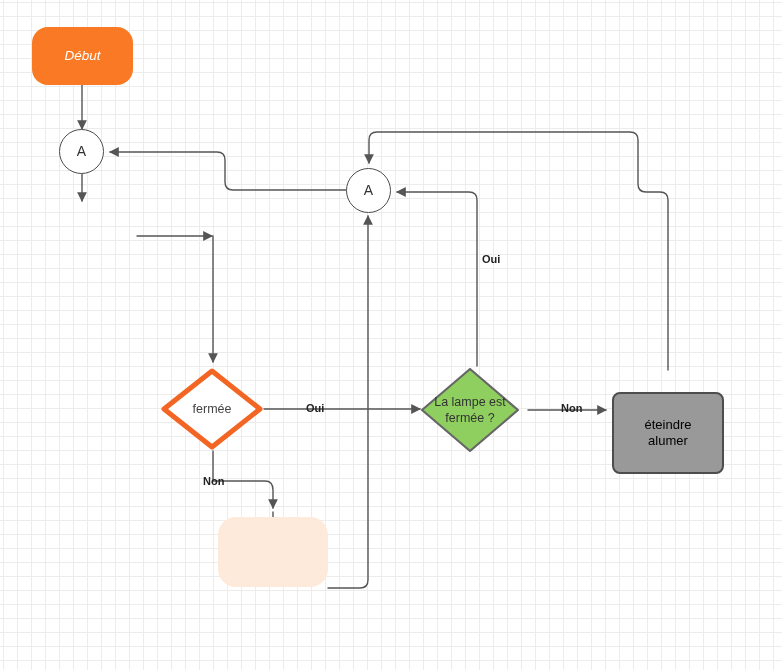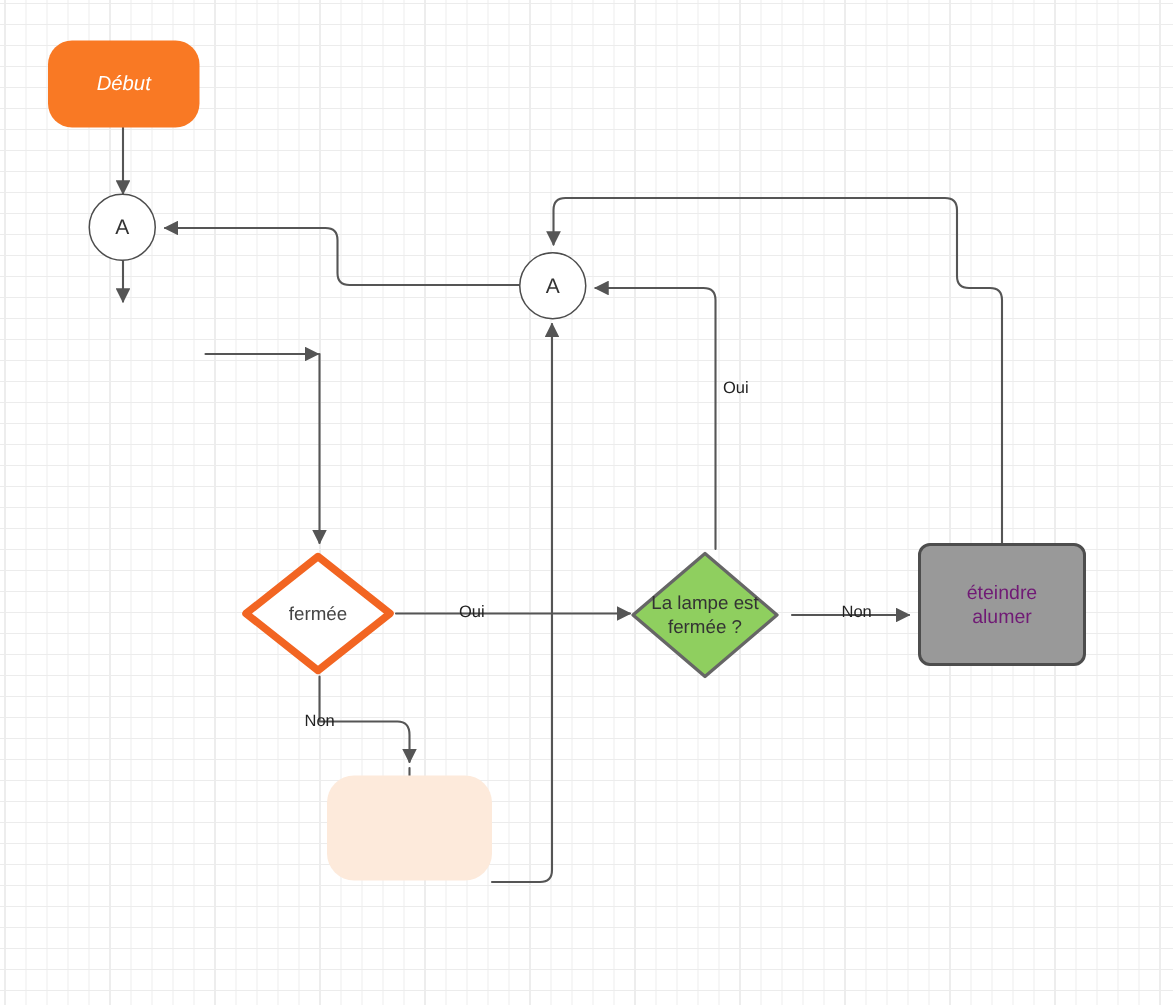--- a/index.html
+++ b/index.html
@@ -101,26 +101,26 @@
     font-size: 12.5px;
     color: #333333;
     line-height: 1.3;
   }
   .d-fermee { left: 160px; top: 367px; width: 104px; height: 84px; }
   .d-fermee .diamond-label { color: #444444; }
   .d-lampe  { left: 419px; top: 366px; width: 102px; height: 88px; }
 
   
   .n-gray {
-    left: 612px; top: 362px;
+    left: 612px; top: 392px;
     width: 112px; height: 82px;
     background: #999999;
     border: 2px solid #4d4d4d;
     border-radius: 8px;
-    color: #701a75;
+    color: #000000;
     font-size: 13px;
   }
   .n-ghost {
     left: 218px; top: 517px;
     width: 110px; height: 70px;
     background: #fdeadb;
     border-radius: 18px;
   }
   .n-red {
     left: 218px; top: 544px;
@@ -129,21 +129,21 @@
     border: 2.5px solid #4d4d4d;
     border-radius: 8px;
     color: #3a2224;
     font-size: 12.5px;
   }
 
   
   .edge-label {
     position: absolute;
     font-size: 11px;
-    font-weight: normal;
+    font-weight: bold;
     color: #222222;
     background: transparent;
     white-space: nowrap;
   }
   .lbl-oui-1 { left: 306px; top: 402px; }
   .lbl-oui-2 { left: 482px; top: 253px; }
   .lbl-non-1 { left: 203px; top: 475px; }
   .lbl-non-2 { left: 561px; top: 402px; }
 </style>
 </head>

